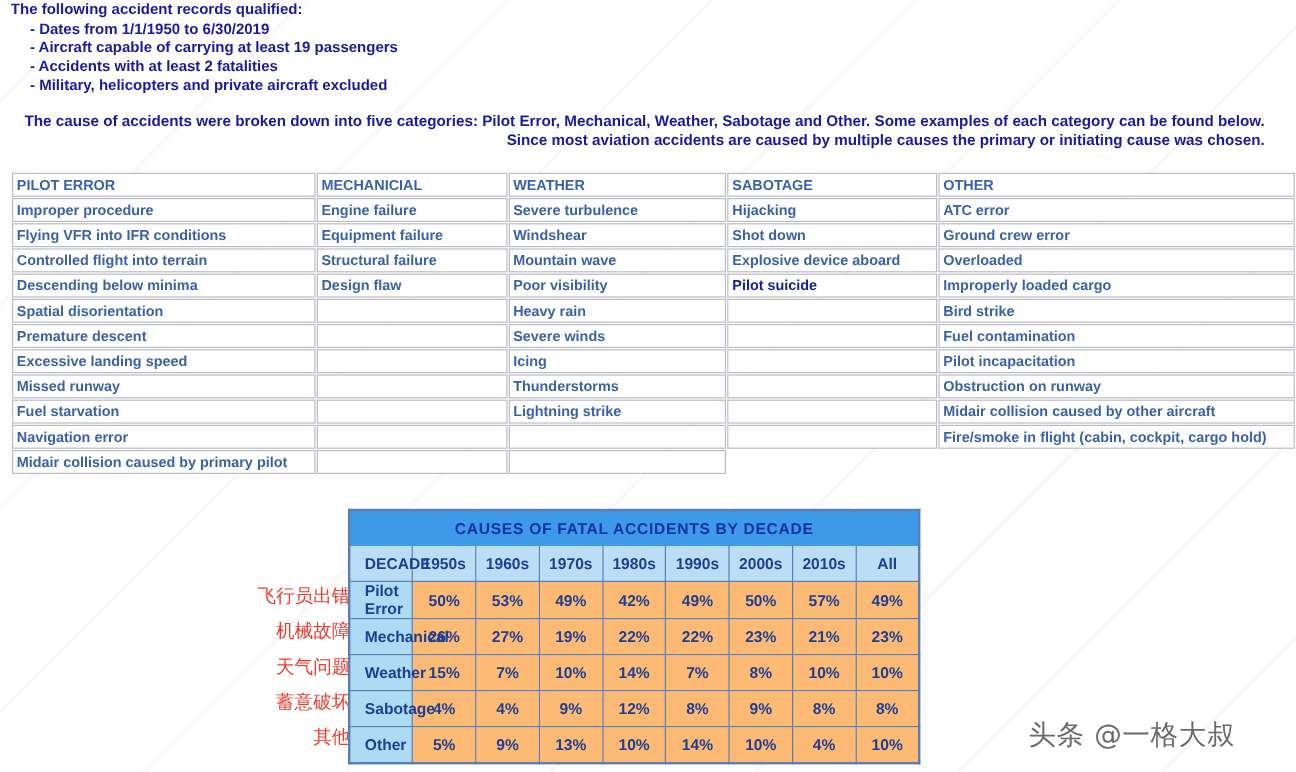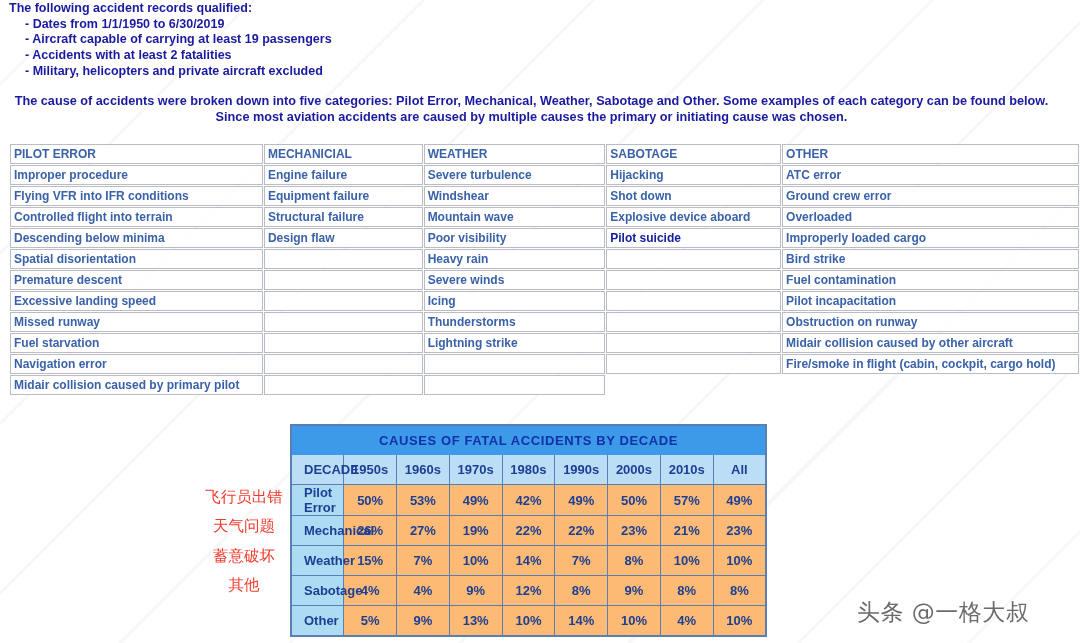--- a/index.html
+++ b/index.html
@@ -43,21 +43,21 @@
 
   .para {
     position: absolute;
     left: 9px;
     top: 93px;
     width: 1045px;
     color: #1a1aa0;
     font-weight: bold;
     font-size: 12.7px;
     line-height: 16.4px;
-    text-align: center;
+    text-align: right;
   }
 
   
   .cat-table-wrap {
     position: absolute;
     left: 9px;
     top: 143px;
   }
   table.cat-table {
     border-collapse: separate;
@@ -137,21 +137,21 @@
   table.decade-table td.first-col { width: 86px; padding-left: 12px; }
   table.decade-table td.dec-col { width: 53px; }
   table.decade-table td.all-col  { width: 54px; }
 
   
   .cn-annotations {
     position: absolute;
     left: 196px;
     top: 483px;
     width: 96px;
-    text-align: center;
+    text-align: right;
   }
   .cn-annotations .cn-item {
     color: #ef3b2c;
     font-size: 15.5px;
     line-height: 29.3px;
     height: 29.3px;
     white-space: nowrap;
     font-family: "DejaVu Sans", sans-serif;
   }
 
@@ -265,20 +265,21 @@
           <td class="c0">Midair collision caused by primary pilot</td>
           <td class="c1 empty-cell"></td>
           <td class="c2 empty-cell"></td>
         </tr>
       </tbody>
   </table>
 </div>
 
 <div class="cn-annotations">
   <div class="cn-item">飞行员出错</div>
+  <div class="cn-item">机械故障</div>
   <div class="cn-item">天气问题</div>
   <div class="cn-item">蓄意破坏</div>
   <div class="cn-item">其他</div>
 </div>
 
 <div class="decade-wrap">
   <table class="decade-table">
     <tbody id="decade-body">
         <tr>
           <td class="title-cell" colspan="9">CAUSES OF FATAL ACCIDENTS BY DECADE</td>

